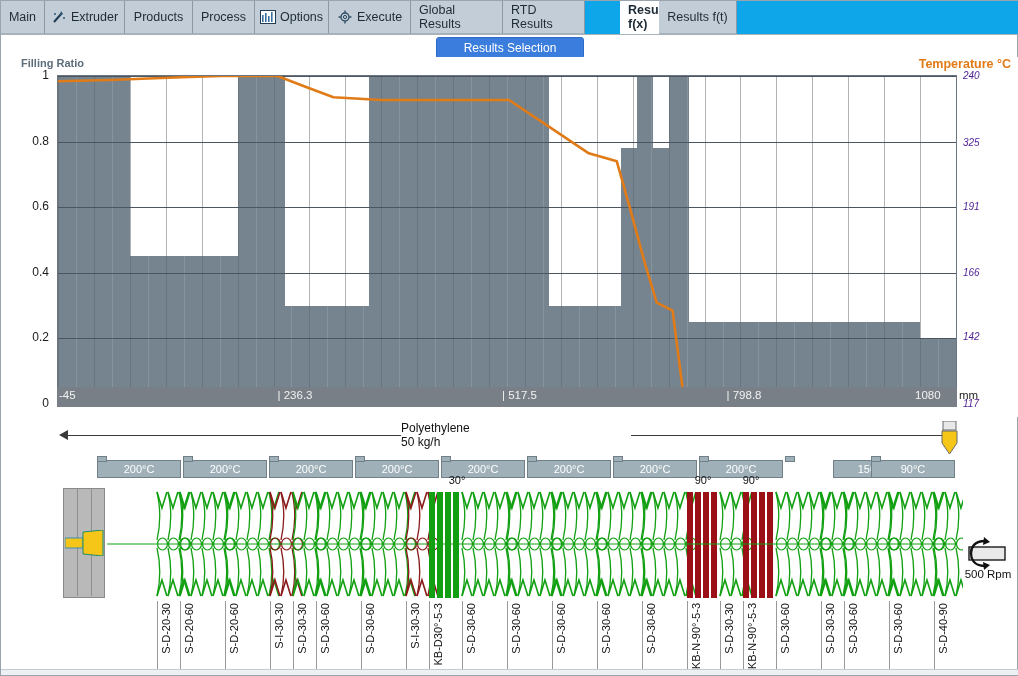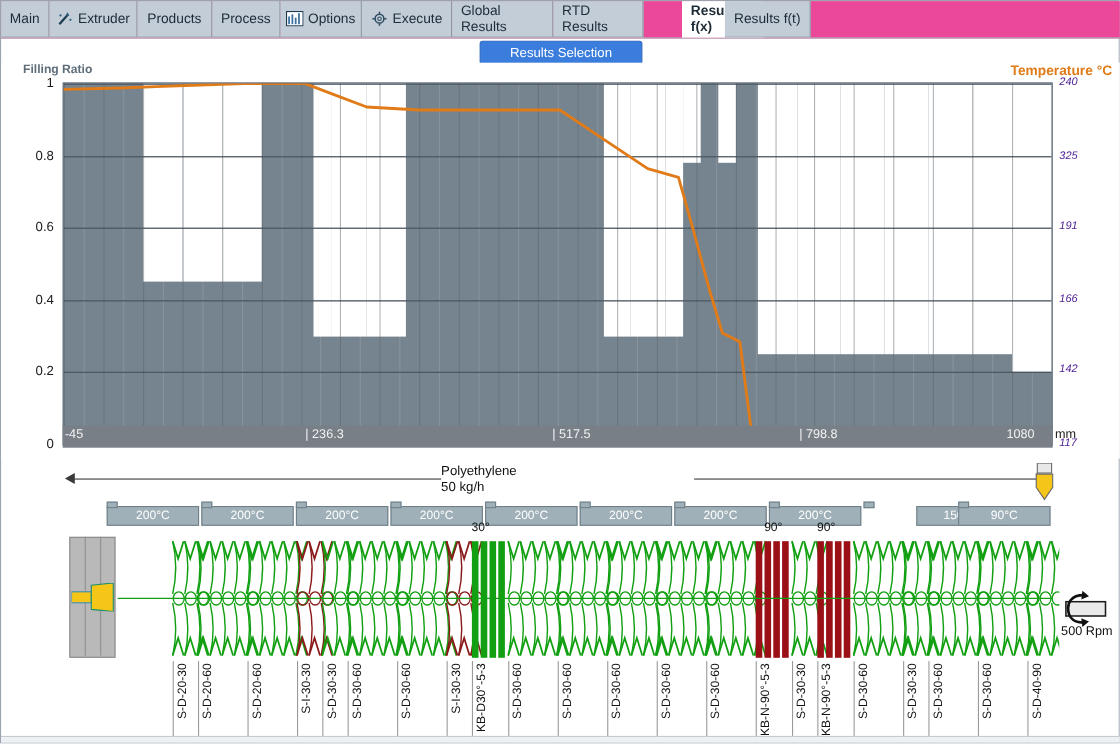--- a/index.html
+++ b/index.html
@@ -8,21 +8,21 @@
     background:#ffffff;
     font-family:"Liberation Sans","DejaVu Sans",sans-serif;
     font-size:12px;color:#202020;
     -webkit-font-smoothing:none;
   }
   #app{position:relative;width:1018px;height:676px;
        border:1px solid #9aa4ad;box-sizing:border-box;background:#fff;}
 
   
   .tabbar{position:absolute;left:0;top:0;width:1018px;height:34px;
-    background:#ec4899;border-bottom:1px solid #a8b2bb;box-sizing:border-box;}
+    background:#0ea5e9;border-bottom:1px solid #a8b2bb;box-sizing:border-box;}
   .tab{position:absolute;top:0;height:33px;box-sizing:border-box;
     background:#c3cdd8;border-right:1px solid #8d98a3;border-bottom:1px solid #a8b2bb;
     display:flex;align-items:center;justify-content:center;gap:4px;
     color:#1d2b36;font-size:12.5px;padding:0 8px;cursor:pointer;}
   .tab.sel{background:#ffffff;border-bottom:1px solid #ffffff;font-weight:bold;margin-left:35px;}
   .tab .ic{display:inline-block;width:16px;height:14px;flex:0 0 auto;}
 
   
   .rsbtn{position:absolute;left:435px;top:36px;width:146px;height:20px;
     background:#3b7ddd;border:1px solid #2f6ac4;border-radius:3px;color:#fff;
@@ -775,21 +775,21 @@
         <path d="M932 110 L936.95 94 L941.9 110" stroke="#12a012" stroke-width="1.6" fill="none"></path>
         <ellipse cx="937.5" cy="58" rx="4.95" ry="6" stroke="#12a012" stroke-width="1.2" fill="none"></ellipse>
         <path d="M943 6 Q948.5 30 943 54" stroke="#12a012" stroke-width="1.3" fill="none"></path>
         <path d="M943 62 Q948.5 86 943 110" stroke="#12a012" stroke-width="1.3" fill="none"></path>
         <path d="M943 6 L947.95 22 L952.9 6" stroke="#12a012" stroke-width="1.6" fill="none"></path>
         <path d="M943 110 L947.95 94 L952.9 110" stroke="#12a012" stroke-width="1.6" fill="none"></path>
         <ellipse cx="948.5" cy="58" rx="4.95" ry="6" stroke="#12a012" stroke-width="1.2" fill="none"></ellipse>
         <line x1="50" y1="58" x2="900" y2="58" stroke="#12a012" stroke-width="1"></line>
       </svg>
     <div id="kblabels">
-        <div class="kblabel" style="left: 366px; top: -12px; width: 28px;">30°</div>
+        <div class="kblabel" style="left: 386px; top: -12px; width: 28px;">30°</div>
         <div class="kblabel" style="left: 632px; top: -12px; width: 28px;">90°</div>
         <div class="kblabel" style="left: 680px; top: -12px; width: 28px;">90°</div>
       </div>
   </div>
 
   <svg class="rpmbox" viewBox="0 0 56 60">
     <rect x="10" y="22" width="36" height="13" fill="#e9e9e9" stroke="#1a1a1a" stroke-width="1.4"></rect>
     <path d="M26 16 C14 16, 12 24, 12 28 C12 33, 14 41, 26 41" fill="none" stroke="#111" stroke-width="2.4"></path>
     <path d="M25 12 L31 17 L24 20 Z" fill="#111"></path>
     <path d="M25 45 L31 40 L24 37 Z" fill="#111"></path>

